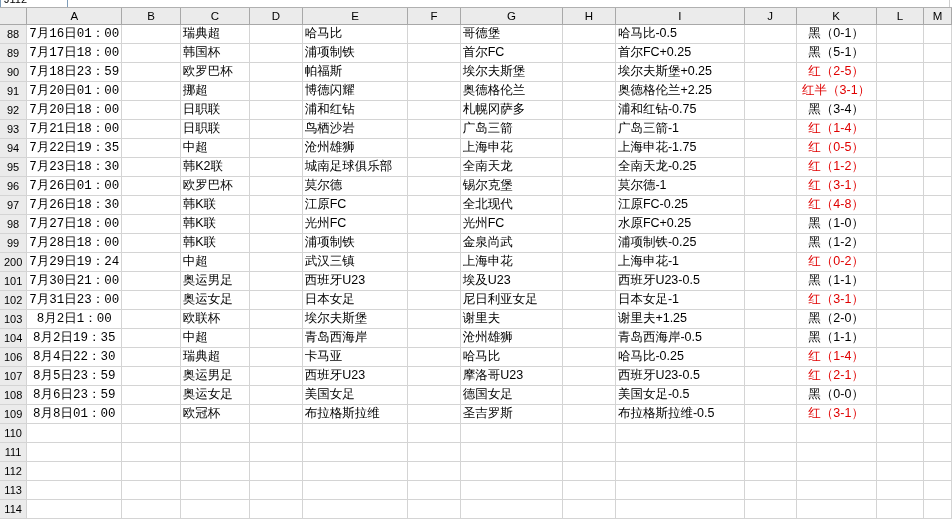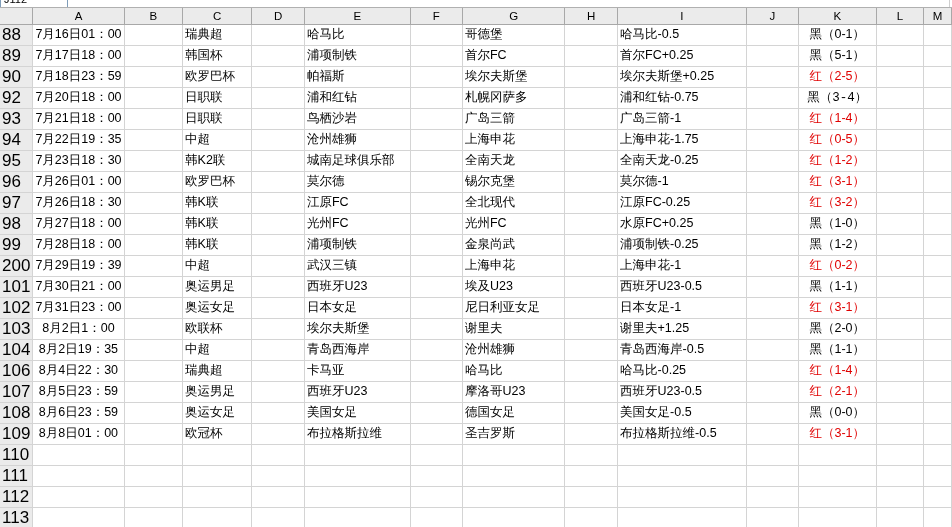--- a/index.html
+++ b/index.html
@@ -70,21 +70,22 @@
     border-bottom: 1px solid #a8a8a8;
     text-align: center;
     font-size: 11.5px;
     color: #000;
   }
   
   td.rowhead {
     background: #ebebeb;
     border-right: 1px solid #a8a8a8;
     border-bottom: 1px solid #c8c8c8;
-    font-size: 17px;
+    text-align: center;
+    font-size: 11px;
     color: #000;
     width: 28px;
   }
   td.corner {
     background: #ebebeb;
     border-right: 1px solid #a8a8a8;
     border-bottom: 1px solid #a8a8a8;
     width: 28px;
   }
 
@@ -100,21 +101,21 @@
   .cI { width: 138px; }
   .cJ { width: 66px; }
   .cK { width: 82px; }
   .cL { width: 60px; }
   .cM { width: 32px; }
 
   .c-center { text-align: center; }
   .c-left   { text-align: left; }
 
   
-  td.timecell { text-align: center; padding-left: 0; }
+  td.timecell { text-align: center; padding-left: 0; font-family: Liberation Mono, monospace; }
 
   
 </style>
 </head>
 <body>
 
 <div id="app">
 
   <div class="topstrip">
     <div class="namebox">J112</div>
@@ -182,32 +183,48 @@
           <td class="cF"></td>
           <td class="cG c-left">埃尔夫斯堡</td>
           <td class="cH"></td>
           <td class="cI c-left">埃尔夫斯堡+0.25</td>
           <td class="cJ"></td>
           <td class="cK c-center" style="color: rgb(224, 0, 0);">红（2-5）</td>
           <td class="cL"></td>
           <td class="cM"></td>
         </tr>
         <tr>
+          <td class="rowhead">91</td>
+          <td class="cA timecell">7月20日01：00</td>
+          <td class="cB"></td>
+          <td class="cC c-left">挪超</td>
+          <td class="cD"></td>
+          <td class="cE c-left">博德闪耀</td>
+          <td class="cF"></td>
+          <td class="cG c-left">奥德格伦兰</td>
+          <td class="cH"></td>
+          <td class="cI c-left">奥德格伦兰+2.25</td>
+          <td class="cJ"></td>
+          <td class="cK c-center" style="color: rgb(224, 0, 0);">红半（3-1）</td>
+          <td class="cL"></td>
+          <td class="cM"></td>
+        </tr>
+        <tr>
           <td class="rowhead">92</td>
           <td class="cA timecell">7月20日18：00</td>
           <td class="cB"></td>
           <td class="cC c-left">日职联</td>
           <td class="cD"></td>
           <td class="cE c-left">浦和红钻</td>
           <td class="cF"></td>
           <td class="cG c-left">札幌冈萨多</td>
           <td class="cH"></td>
           <td class="cI c-left">浦和红钻-0.75</td>
           <td class="cJ"></td>
-          <td class="cK c-center" style="color: rgb(0, 0, 0); font-family: Liberation Mono, monospace;">黑（3-4）</td>
+          <td class="cK c-center" style="color: rgb(0, 0, 0);">黑（3-4）</td>
           <td class="cL"></td>
           <td class="cM"></td>
         </tr>
         <tr>
           <td class="rowhead">93</td>
           <td class="cA timecell">7月21日18：00</td>
           <td class="cB"></td>
           <td class="cC c-left">日职联</td>
           <td class="cD"></td>
           <td class="cE c-left">鸟栖沙岩</td>
@@ -273,21 +290,21 @@
           <td class="cA timecell">7月26日18：30</td>
           <td class="cB"></td>
           <td class="cC c-left">韩K联</td>
           <td class="cD"></td>
           <td class="cE c-left">江原FC</td>
           <td class="cF"></td>
           <td class="cG c-left">全北现代</td>
           <td class="cH"></td>
           <td class="cI c-left">江原FC-0.25</td>
           <td class="cJ"></td>
-          <td class="cK c-center" style="color: rgb(224, 0, 0);">红（3-2）</td>
+          <td class="cK c-center" style="color: rgb(224, 0, 0);">红（4-8）</td>
           <td class="cL"></td>
           <td class="cM"></td>
         </tr>
         <tr>
           <td class="rowhead">98</td>
           <td class="cA timecell">7月27日18：00</td>
           <td class="cB"></td>
           <td class="cC c-left">韩K联</td>
           <td class="cD"></td>
           <td class="cE c-left">光州FC</td>
@@ -311,21 +328,21 @@
           <td class="cG c-left">金泉尚武</td>
           <td class="cH"></td>
           <td class="cI c-left">浦项制铁-0.25</td>
           <td class="cJ"></td>
           <td class="cK c-center" style="color: rgb(0, 0, 0);">黑（1-2）</td>
           <td class="cL"></td>
           <td class="cM"></td>
         </tr>
         <tr>
           <td class="rowhead">200</td>
-          <td class="cA timecell">7月29日19：39</td>
+          <td class="cA timecell">7月29日19：24</td>
           <td class="cB"></td>
           <td class="cC c-left">中超</td>
           <td class="cD"></td>
           <td class="cE c-left">武汉三镇</td>
           <td class="cF"></td>
           <td class="cG c-left">上海申花</td>
           <td class="cH"></td>
           <td class="cI c-left">上海申花-1</td>
           <td class="cJ"></td>
           <td class="cK c-center" style="color: rgb(224, 0, 0);">红（0-2）</td>

